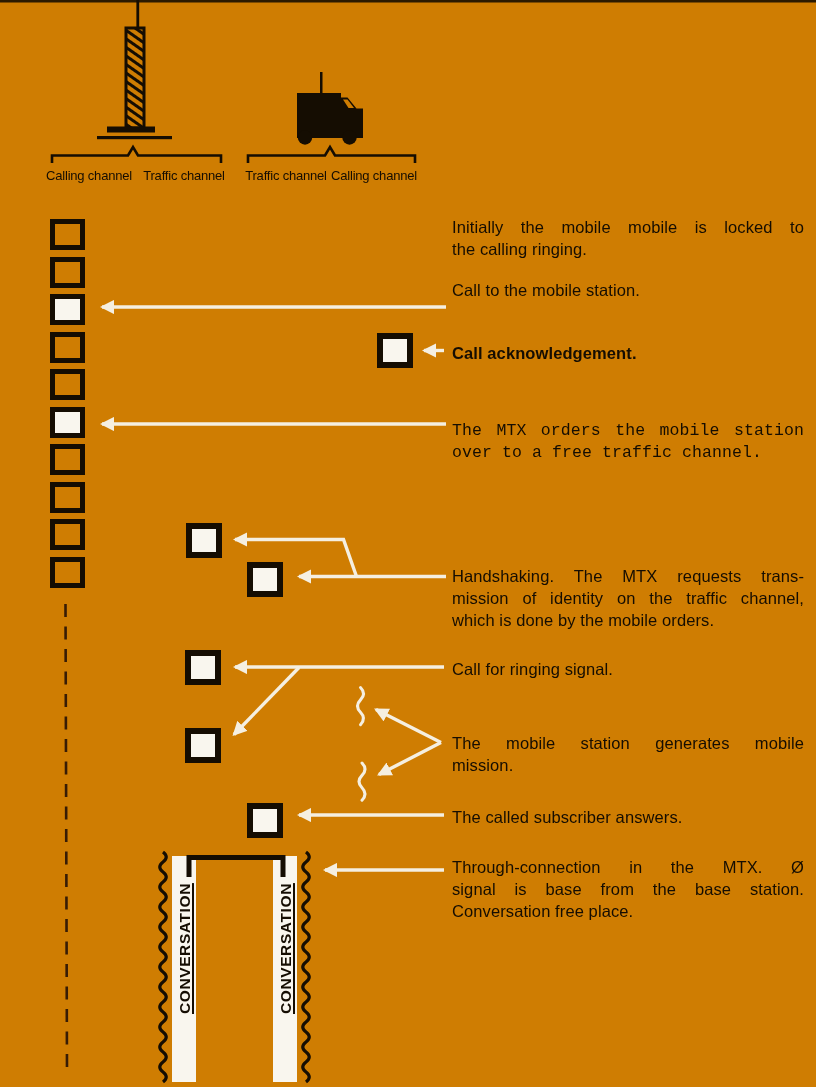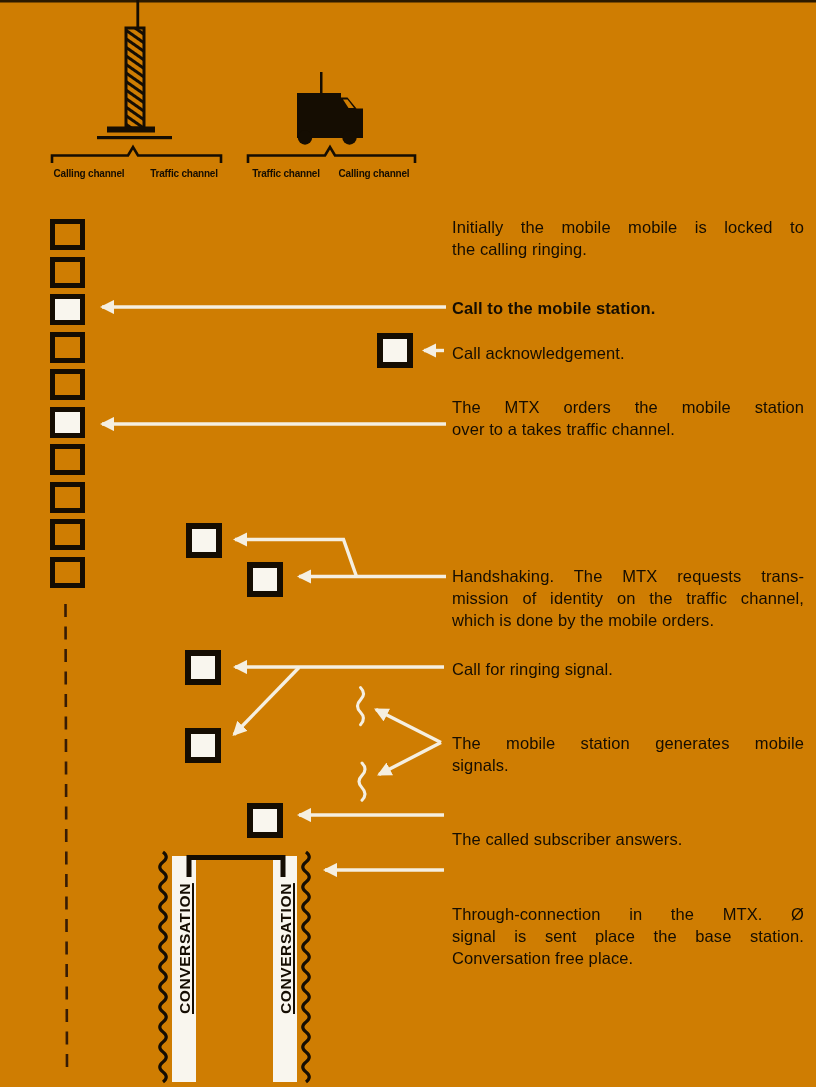--- a/index.html
+++ b/index.html
@@ -11,21 +11,21 @@
     font-family:"Liberation Sans", sans-serif;
   }
   #art{position:absolute;left:0;top:0;pointer-events:none;}
   .wline{stroke:#f5efe1;stroke-width:3.4;fill:none;}
   .squig{stroke:#f5efe1;stroke-width:3;fill:none;stroke-linecap:round;}
   .zig{stroke:#150d02;stroke-width:3.2;fill:none;}
   .ink{fill:#150d02;}
   
   .chlabel{
     position:absolute;top:168px;transform:translateX(-50%);
-    font-weight:700;font-size:10px;letter-spacing:-0.2px;
+    font-weight:400;font-size:13px;letter-spacing:-0.2px;
     color:#150d02;white-space:nowrap;
   }
   
   .sq{position:absolute;border:5px solid #150d02;width:25px;height:21px;}
   .sq.white{background:#f9f6ee;}
   
   .msg{position:absolute;border:6px solid #150d02;width:24px;height:23px;background:#f9f6ee;}
   
   .step{
     position:absolute;left:452px;width:352px;
@@ -79,48 +79,48 @@
 
   <div class="chlabel" style="left:89px;">Calling channel</div>
   <div class="chlabel" style="left:184px;">Traffic channel</div>
   <div class="chlabel" style="left:286px;">Traffic channel</div>
   <div class="chlabel" style="left:374px;">Calling channel</div>
 
   <div class="step" style="top:216px;">
     <span class="ln j">Initially the mobile mobile is locked to</span>
     <span class="ln">the calling ringing.</span>
   </div>
-  <div class="step" style="top:297px;font-weight:bold;">
+  <div class="step" style="top:279px;">
     <span class="ln">Call to the mobile station.</span>
   </div>
-  <div class="step" style="top:342px;">
+  <div class="step" style="top:342px;font-weight:bold;">
     <span class="ln">Call acknowledgement.</span>
   </div>
-  <div class="step" style="top:396px;">
+  <div class="step" style="top:420px;font-family:Liberation Mono, monospace;">
     <span class="ln j">The MTX orders the mobile station</span>
-    <span class="ln">over to a takes traffic channel.</span>
+    <span class="ln">over to a free traffic channel.</span>
   </div>
   <div class="step" style="top:565px;">
     <span class="ln j">Handshaking. The MTX requests trans-</span>
     <span class="ln j">mission of identity on the traffic channel,</span>
     <span class="ln">which is done by the mobile orders.</span>
   </div>
   <div class="step" style="top:658px;">
     <span class="ln">Call for ringing signal.</span>
   </div>
   <div class="step" style="top:732px;">
     <span class="ln j">The mobile station generates mobile</span>
-    <span class="ln">signals.</span>
+    <span class="ln">mission.</span>
   </div>
-  <div class="step" style="top:806px;margin-top:22px;">
+  <div class="step" style="top:806px;">
     <span class="ln">The called subscriber answers.</span>
   </div>
-  <div class="step" style="top:856px;margin-top:47px;">
+  <div class="step" style="top:856px;">
     <span class="ln j">Through-connection in the MTX. Ø</span>
-    <span class="ln j">signal is sent place the base station.</span>
+    <span class="ln j">signal is base from the base station.</span>
     <span class="ln">Conversation free place.</span>
   </div>
 
   <svg id="art" width="816" height="1087" viewBox="0 0 816 1087">
     <defs>
       <marker id="ah" viewBox="0 0 10 10" refX="8.5" refY="5" markerWidth="4.2" markerHeight="4.2" orient="auto-start-reverse">
         <path d="M0,0 L10,5 L0,10 Z" fill="#f5efe1"></path>
       </marker>
       <pattern id="stripes" patternUnits="userSpaceOnUse" width="7" height="7" patternTransform="rotate(35 0 0)">
         <rect width="7" height="7" fill="#cf7d02"></rect>

